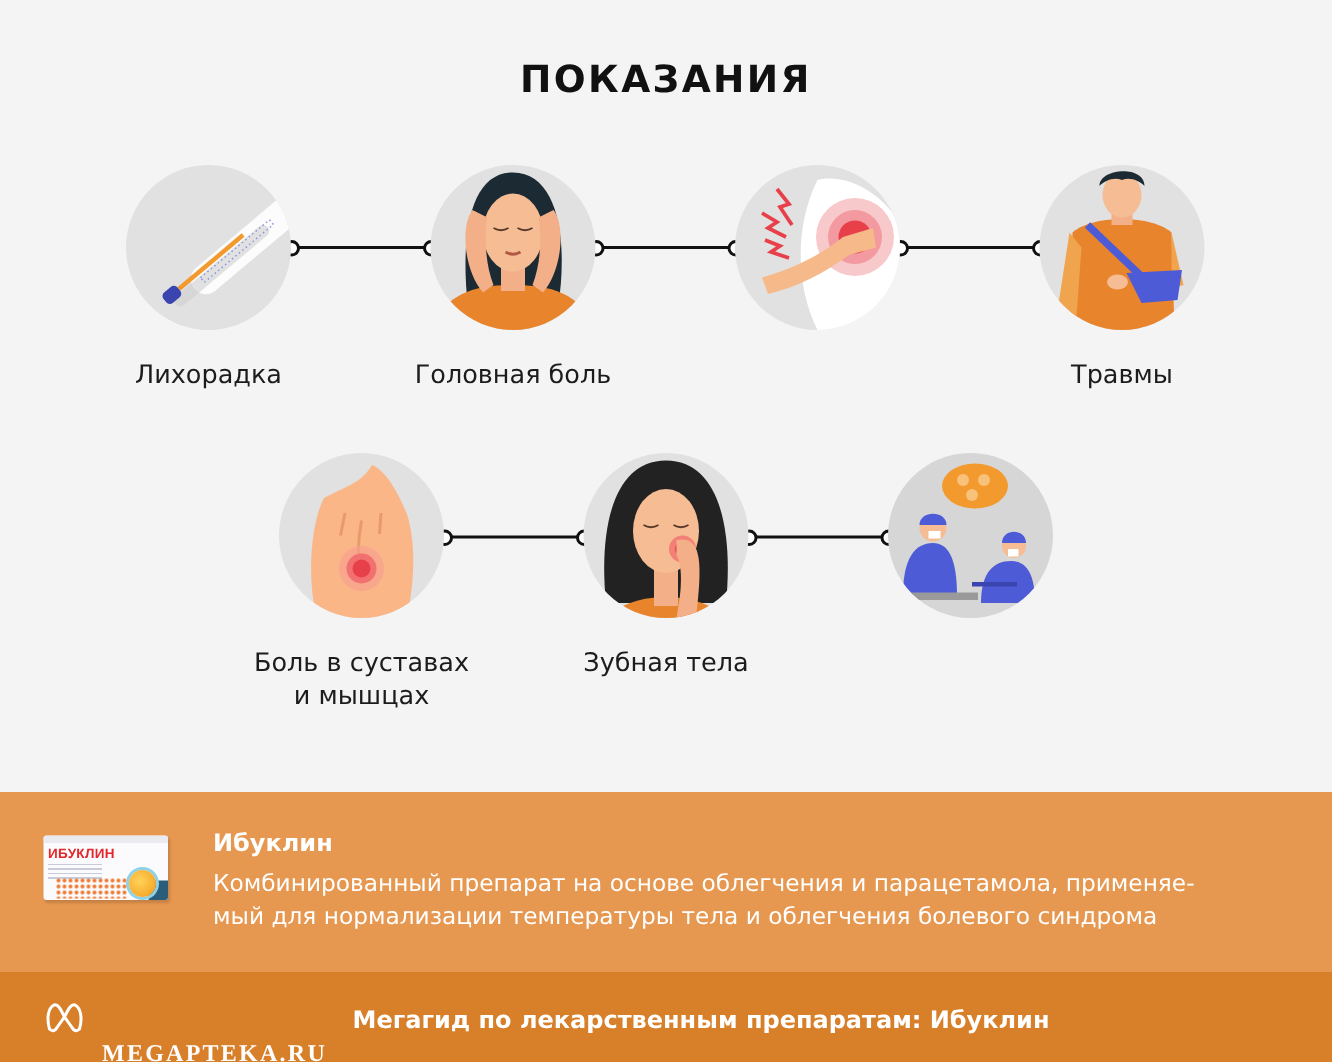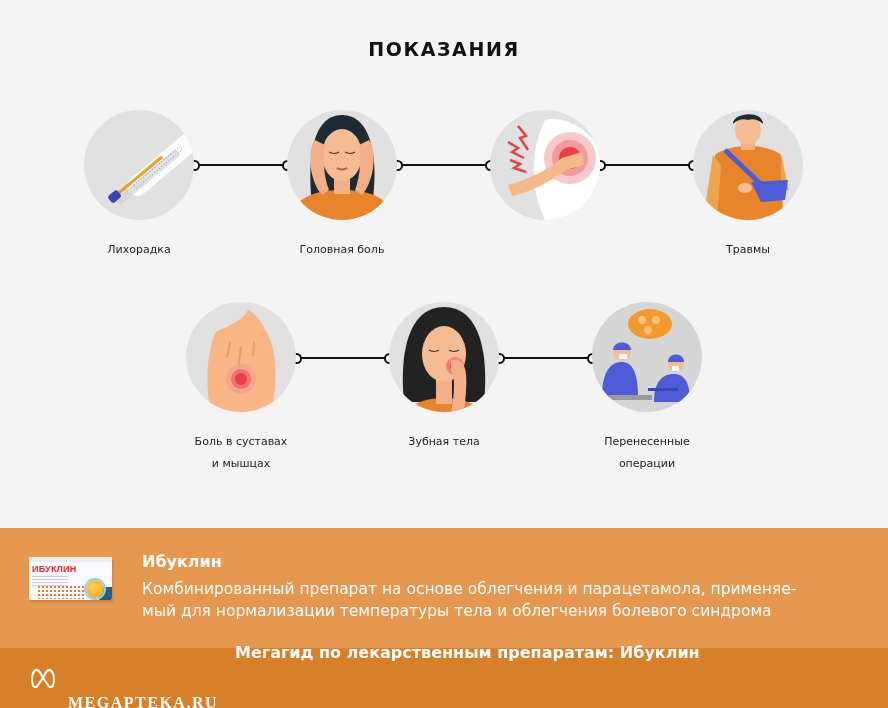--- a/index.html
+++ b/index.html
@@ -5,33 +5,33 @@
   html, body { margin: 0; padding: 0; }
   body {
     width: 888px; height: 708px; overflow: hidden;
     background: #f4f4f4;
     font-family: "Liberation Sans", "DejaVu Sans", sans-serif;
     color: #1a1a1a;
     position: relative;
   }
   .title {
     position: absolute; left: 0; top: 38px; width: 888px;
-    text-align: center; font-weight: bold; font-size: 19px;
+    text-align: center; font-weight: bold; font-size: 25px;
     letter-spacing: 1.6px; color: #111;
     font-family: "DejaVu Sans", sans-serif;
   }
   .item { position: absolute; width: 110px; height: 110px; }
   .circle {
     position: absolute; left: 0; top: 0; width: 110px; height: 110px;
     border-radius: 50%; background: #e1e1e1; overflow: hidden;
   }
   .circle svg { width: 110px; height: 110px; display: block; }
   .label {
     position: absolute; width: 200px; text-align: center;
-    font-size: 11px; line-height: 22px; color: #1c1c1c;
+    font-size: 17px; line-height: 22px; color: #1c1c1c;
     font-family: "DejaVu Sans", sans-serif;
   }
   .connector { position: absolute; height: 2px; background: #111; }
   .dot {
     position: absolute; width: 7px; height: 7px; border-radius: 50%;
     background: #fff; border: 2px solid #111;
   }
   .info {
     position: absolute; left: 0; top: 528px; width: 888px; height: 120px;
     background: #e69750;
@@ -76,21 +76,21 @@
   }
   .footer {
     position: absolute; left: 0; top: 648px; width: 888px; height: 60px; background: #d87f2a;
   }
   .logo-icon { position: absolute; left: 30px; top: 667px; width: 26px; height: 22px; }
   .logo-text {
     position: absolute; left: 68px; top: 667px; font-size: 16px; font-weight: bold; color: #fff;
     letter-spacing: 1.5px; font-family: Liberation Serif, serif; margin-top: 27px;
   }
   .footer-text {
-    position: absolute; left: 235px; top: 643px; font-size: 16px; font-weight: bold; color: #fff;
+    position: absolute; left: 235px; top: 670px; font-size: 16px; font-weight: bold; color: #fff;
     font-family: "DejaVu Sans", sans-serif;
   }
 </style>
 </head>
 <body>
 
 <div class="title">ПОКАЗАНИЯ</div>
 
 <div class="connector" style="left:197px; top:164px; width:90px;"></div>
 <div class="dot" style="left:189px; top:160px;"></div>
@@ -217,24 +217,20 @@
       <path d="M21 48 C21 38 39 38 39 48 Z" fill="#4d5bd6"></path>
       <rect x="27" y="52" width="8" height="5" fill="#fff"></rect>
       <path d="M62 100 C62 80 70 72 82 72 C92 72 98 80 98 100 Z" fill="#4d5bd6"></path>
       <circle cx="84" cy="62" r="8" fill="#f6bc93"></circle>
       <path d="M76 60 C76 50 92 50 92 60 Z" fill="#4d5bd6"></path>
       <rect x="80" y="64" width="7" height="5" fill="#fff"></rect>
       <rect x="10" y="93" width="50" height="5" fill="#9a9a9a"></rect>
       <rect x="56" y="86" width="30" height="3" fill="#3b45b0"></rect>
     </svg>
   </div>
-  <div class="label" style="left:-45px; top:129px;">
-    <div>Перенесенные</div>
-    <div>операции</div>
-  </div>
 </div>
 
 <div class="info"></div>
 <div class="product-box">
   <div class="top-face"></div>
   <div class="brand">ИБУКЛИН</div>
   <div class="lines"></div>
   <div class="dots"></div>
   <div class="dark"></div>
   <div class="orb"></div>

